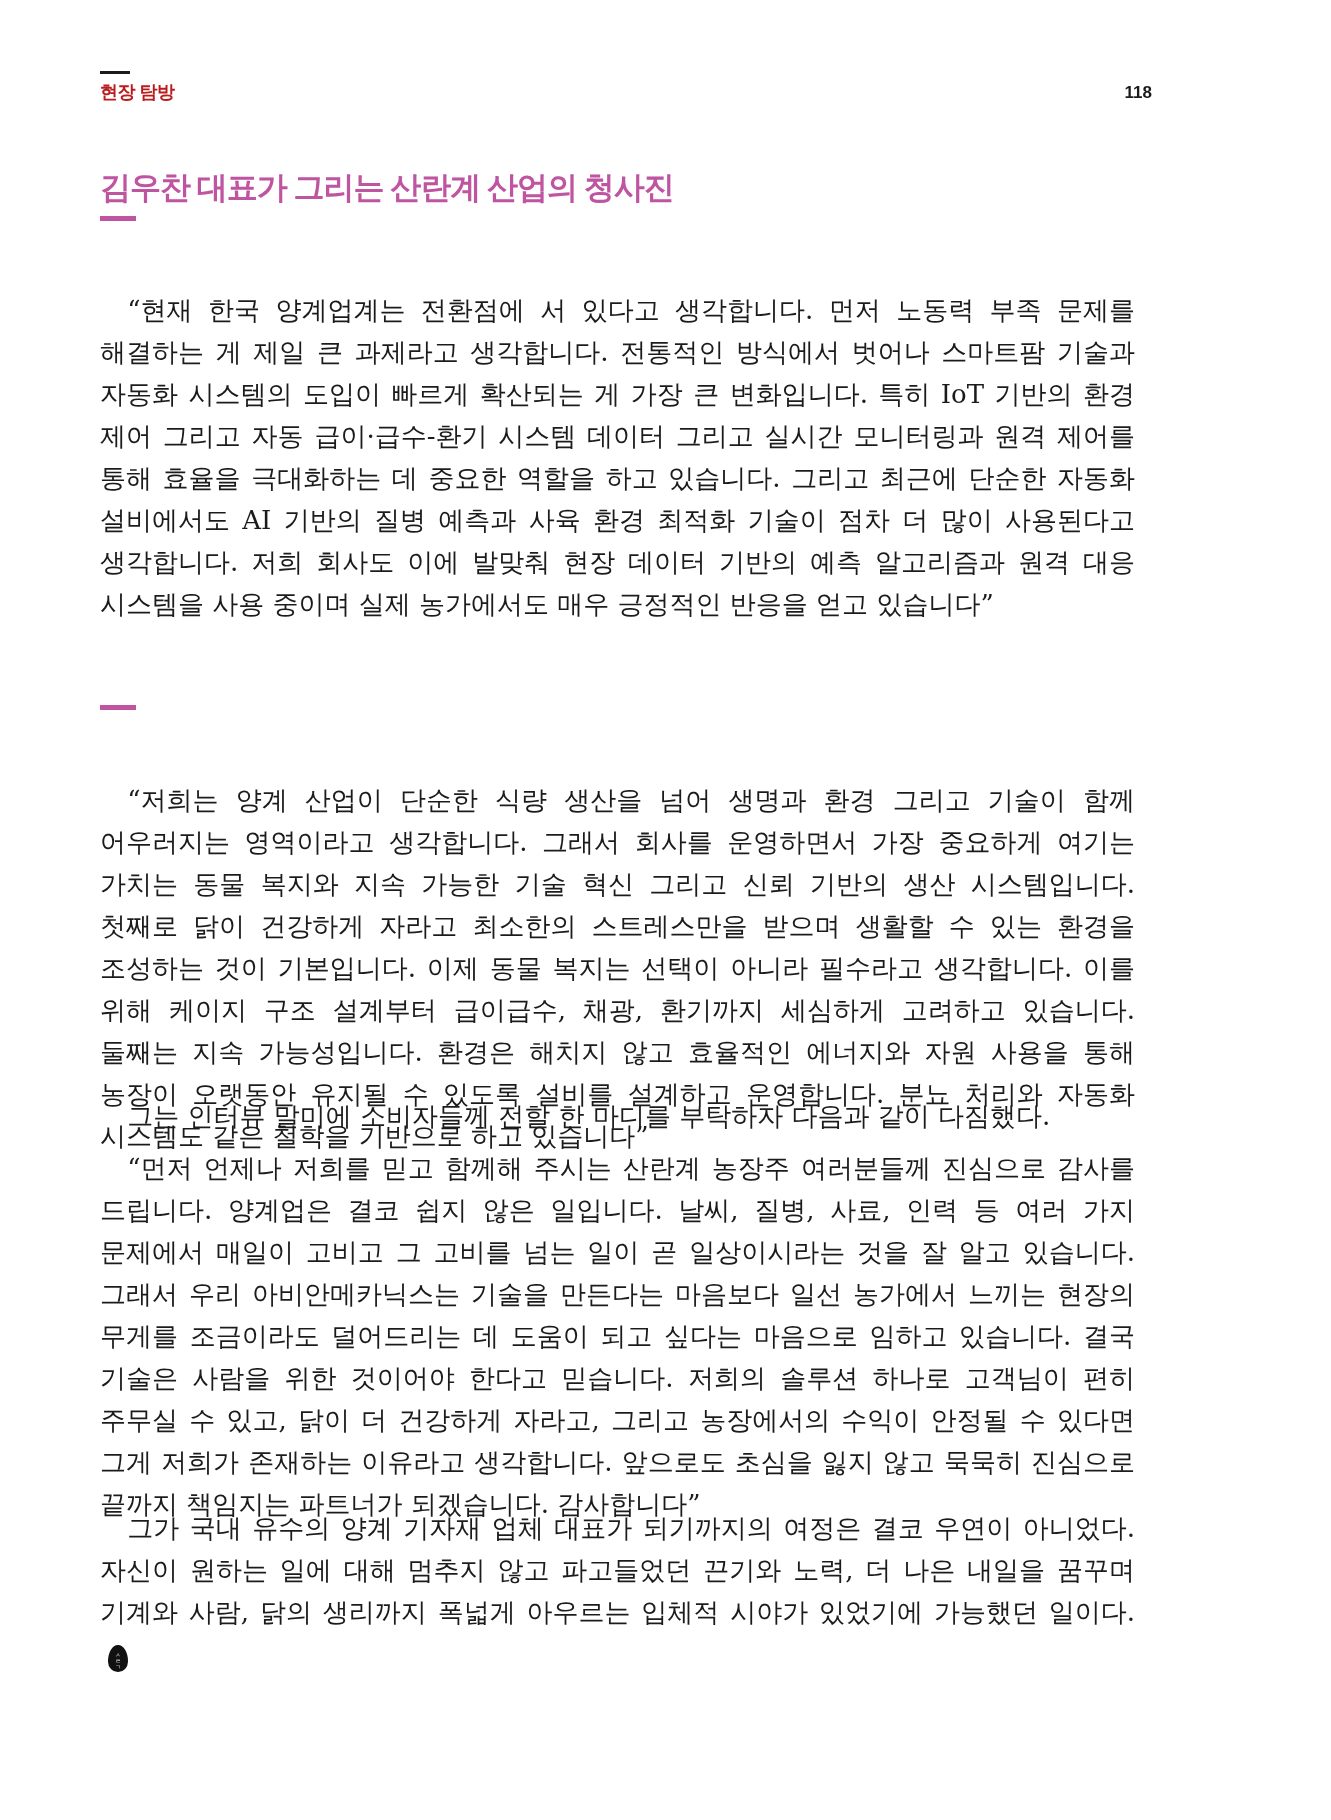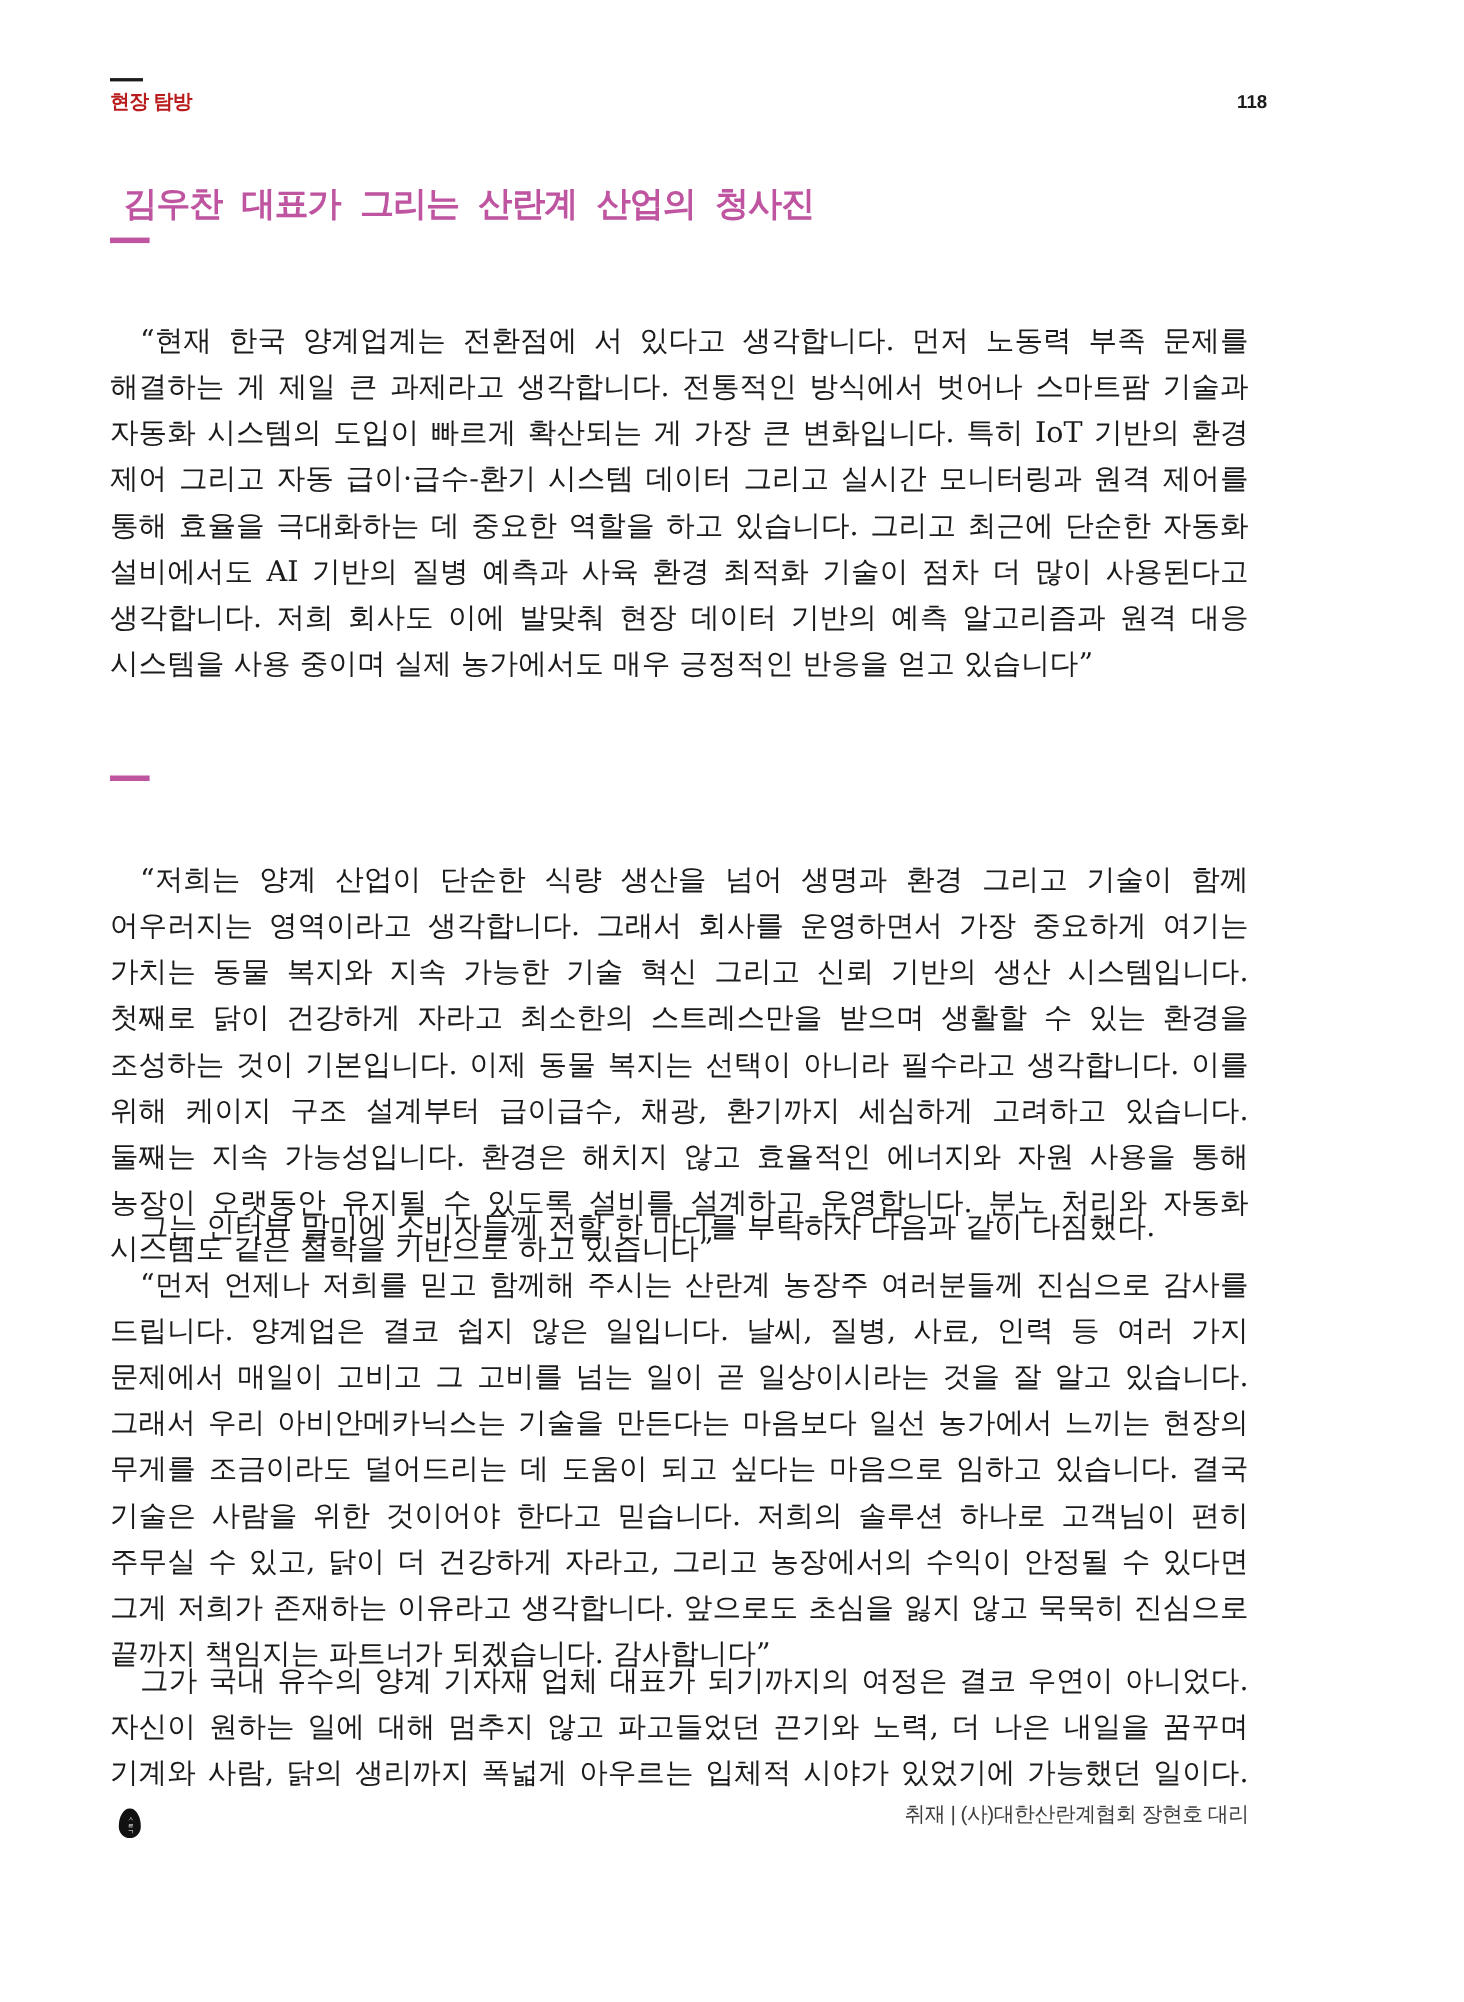--- a/index.html
+++ b/index.html
@@ -31,23 +31,23 @@
     color: #b91c1c;
   }
   .page-number {
     right: 179px; top: 83px;
     font-family: "Liberation Sans", "DejaVu Sans", sans-serif;
     font-size: 17px; font-weight: 600;
     color: #1b1b1b;
   }
 
   h2.article-heading {
-    left: 112px; margin: 0;
+    left: 100px; margin: 0;
     width: 1035px;
-    font-family: Liberation Mono, monospace;
+    font-family: Liberation Serif, serif;
     font-size: 31px; font-weight: 700;
     letter-spacing: -1px;
     line-height: 40px;
     color: #bf54a0;
   }
   .heading-dash {
     left: 100px;
     width: 36px; height: 5px;
     background: #bf54a0;
   }
@@ -113,15 +113,14 @@
   <p class="abs body-par" style="top:779px">“저희는 양계 산업이 단순한 식량 생산을 넘어 생명과 환경 그리고 기술이 함께 어우러지는 영역이라고 생각합니다. 그래서 회사를 운영하면서 가장 중요하게 여기는 가치는 동물 복지와 지속 가능한 기술 혁신 그리고 신뢰 기반의 생산 시스템입니다. 첫째로 닭이 건강하게 자라고 최소한의 스트레스만을 받으며 생활할 수 있는 환경을 조성하는 것이 기본입니다. 이제 동물 복지는 선택이 아니라 필수라고 생각합니다. 이를 위해 케이지 구조 설계부터 급이급수, 채광, 환기까지 세심하게 고려하고 있습니다. 둘째는 지속 가능성입니다. 환경은 해치지 않고 효율적인 에너지와 자원 사용을 통해 농장이 오랫동안 유지될 수 있도록 설비를 설계하고 운영합니다. 분뇨 처리와 자동화 시스템도 같은 철학을 기반으로 하고 있습니다”</p>
 
   <p class="abs body-par" style="top:1095px">그는 인터뷰 말미에 소비자들께 전할 한 마디를 부탁하자 다음과 같이 다짐했다.</p>
 
   <p class="abs body-par" style="top:1147px">“먼저 언제나 저희를 믿고 함께해 주시는 산란계 농장주 여러분들께 진심으로 감사를 드립니다. 양계업은 결코 쉽지 않은 일입니다. 날씨, 질병, 사료, 인력 등 여러 가지 문제에서 매일이 고비고 그 고비를 넘는 일이 곧 일상이시라는 것을 잘 알고 있습니다. 그래서 우리 아비안메카닉스는 기술을 만든다는 마음보다 일선 농가에서 느끼는 현장의 무게를 조금이라도 덜어드리는 데 도움이 되고 싶다는 마음으로 임하고 있습니다. 결국 기술은 사람을 위한 것이어야 한다고 믿습니다. 저희의 솔루션 하나로 고객님이 편히 주무실 수 있고, 닭이 더 건강하게 자라고, 그리고 농장에서의 수익이 안정될 수 있다면 그게 저희가 존재하는 이유라고 생각합니다. 앞으로도 초심을 잃지 않고 묵묵히 진심으로 끝까지 책임지는 파트너가 되겠습니다. 감사합니다”</p>
 
   <p class="abs body-par" style="top:1507px"><span>그가 국내 유수의 양계 기자재 업체 대표가 되기까지의 여정은 결코 우연이 아니었다. 자신이 원하는 일에 대해 멈추지 않고 파고들었던 끈기와 노력, 더 나은 내일을 꿈꾸며 기계와 사람, 닭의 생리까지 폭넓게 아우르는 입체적 시야가 있었기에 가능했던 일이다.</span><span class="end-mark">
         <span>ㅅㄹㄱ</span>
       </span></p>
 
-  <div class="abs byline">취재 | (사)대한산란계협회 장현호 대리</div>
 
 </div>
 
 </body></html>

